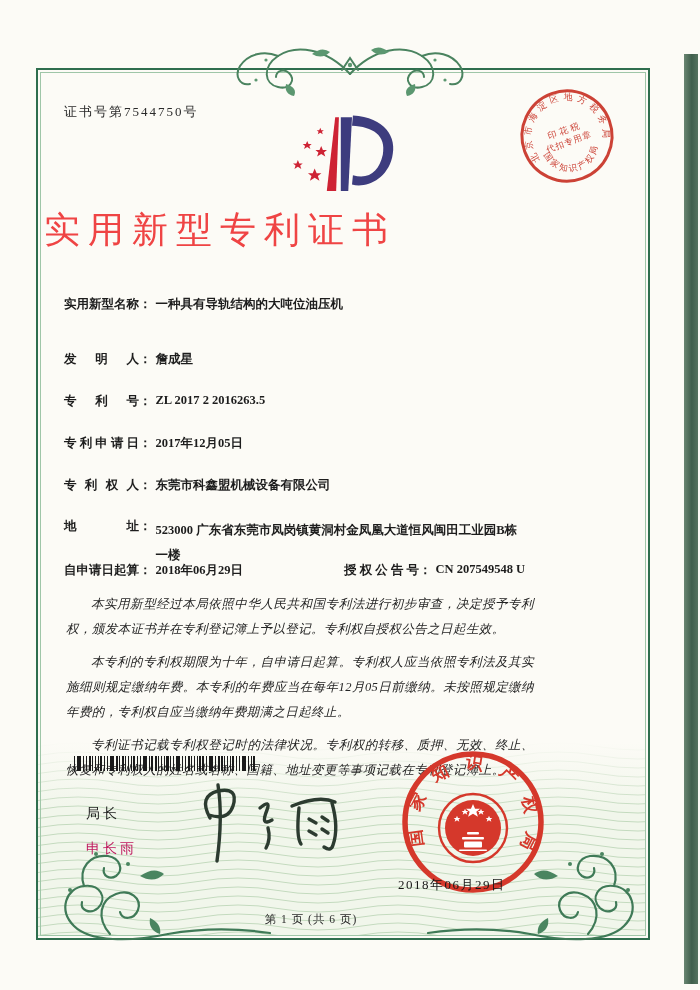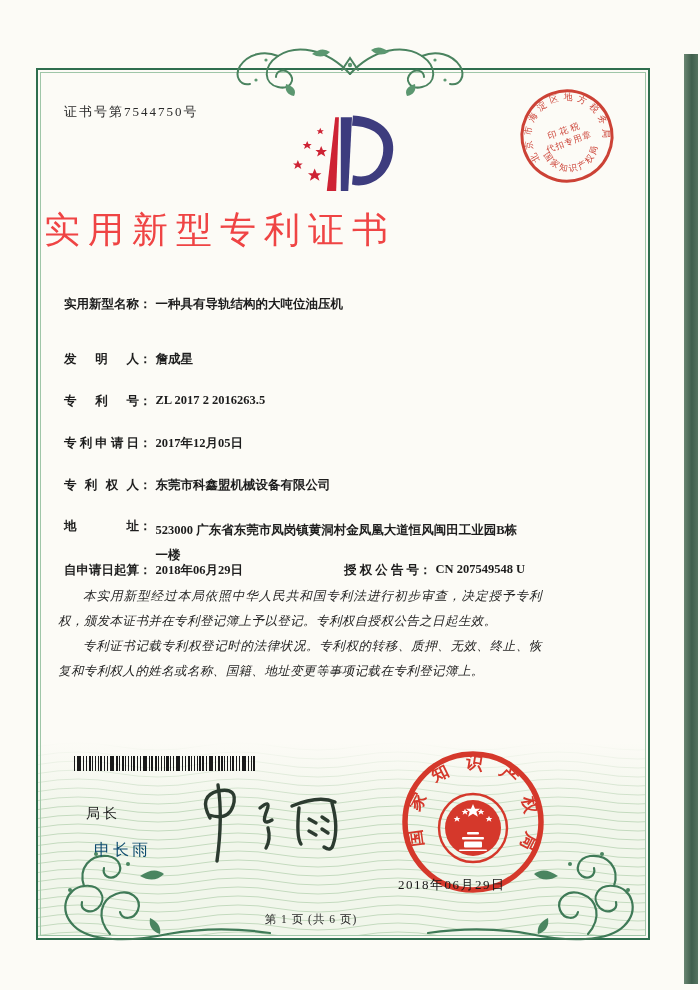--- a/index.html
+++ b/index.html
@@ -28,30 +28,30 @@
   }
   .fields{position:absolute;left:64px;top:296px;width:560px;font-size:12.5px;}
   .frow{position:absolute;left:0;white-space:nowrap;font-weight:bold;}
   .lab{display:inline-block;width:75px;text-align:justify;text-align-last:justify;vertical-align:top;}
   .colon{vertical-align:top;}
   .val{margin-left:4px;vertical-align:top;}
   .val-wrap{display:inline-block;width:372px;white-space:normal;line-height:25px;}
   .pair2{position:absolute;left:280px;top:0;}
   .paras{position:absolute;left:58px;top:584px;width:484px;font-size:12.5px;line-height:25px;
     text-align:justify;color:#242424;font-style:italic;}
-  .paras p{margin:0;text-indent:2em;letter-spacing:0.4px;}
+  .paras p{margin:8px;text-indent:2em;letter-spacing:0.4px;}
   .barcode{
     position:absolute;left:74px;top:756px;width:181px;height:15px;
     background-image:
       repeating-linear-gradient(90deg,#1a1a1a 0 1px,transparent 1px 3px),
       repeating-linear-gradient(90deg,transparent 0 4px,#1a1a1a 4px 6px,transparent 6px 11px),
       repeating-linear-gradient(90deg,transparent 0 9px,#1a1a1a 9px 10px,transparent 10px 17px);
   }
   .director-title{position:absolute;left:86px;top:805px;font-size:14px;letter-spacing:3px;color:#222;text-align:right;}
-  .director-name{position:absolute;left:94px;top:840px;font-size:16px;letter-spacing:3px;color:#0c4a6e;}
+  .director-name{position:absolute;left:86px;top:840px;font-size:14px;letter-spacing:3px;color:#be185d;}
   .signature{position:absolute;left:180px;top:778px;width:178px;height:92px;}
   .seal{position:absolute;left:399px;top:748px;width:148px;height:148px;}
   .seal-date{position:absolute;left:398px;top:876px;width:160px;font-size:13px;letter-spacing:1.5px;color:#161616;z-index:5;}
   .tax-stamp{position:absolute;left:517px;top:86px;width:100px;height:100px;transform:rotate(-20deg);}
   .footer{position:absolute;left:36px;top:912px;width:610px;text-align:center;font-size:11.5px;
     letter-spacing:1px;color:#2a2a2a;transform:translateX(-30px);}
   svg text{font-family:"Liberation Serif","DejaVu Serif",serif;}
 </style>
 </head>
 <body>
@@ -188,20 +188,21 @@
   <div class="frow" style="top:266px;width:560px;">
     <span class="lab">自申请日起算</span><span class="colon">：</span><span class="val">2018年06月29日</span>
     <span class="pair2">
       <span class="lab">授权公告号</span><span class="colon">：</span><span class="val">CN 207549548 U</span>
     </span>
   </div>
 </div>
 
 <div class="paras">
   <p>本实用新型经过本局依照中华人民共和国专利法进行初步审查，决定授予专利权，颁发本证书并在专利登记簿上予以登记。专利权自授权公告之日起生效。</p>
+  <p>本专利的专利权期限为十年，自申请日起算。专利权人应当依照专利法及其实施细则规定缴纳年费。本专利的年费应当在每年12月05日前缴纳。未按照规定缴纳年费的，专利权自应当缴纳年费期满之日起终止。</p>
   <p>专利证书记载专利权登记时的法律状况。专利权的转移、质押、无效、终止、恢复和专利权人的姓名或名称、国籍、地址变更等事项记载在专利登记簿上。</p>
 </div>
 
 <div class="barcode"></div>
 
 <div class="director-title">局长</div>
 <div class="director-name">申长雨</div>
 
 <svg class="signature" viewBox="0 0 178 92">
   <g stroke="#2c3b30" stroke-width="3.4" fill="none" stroke-linecap="round" stroke-linejoin="round">

